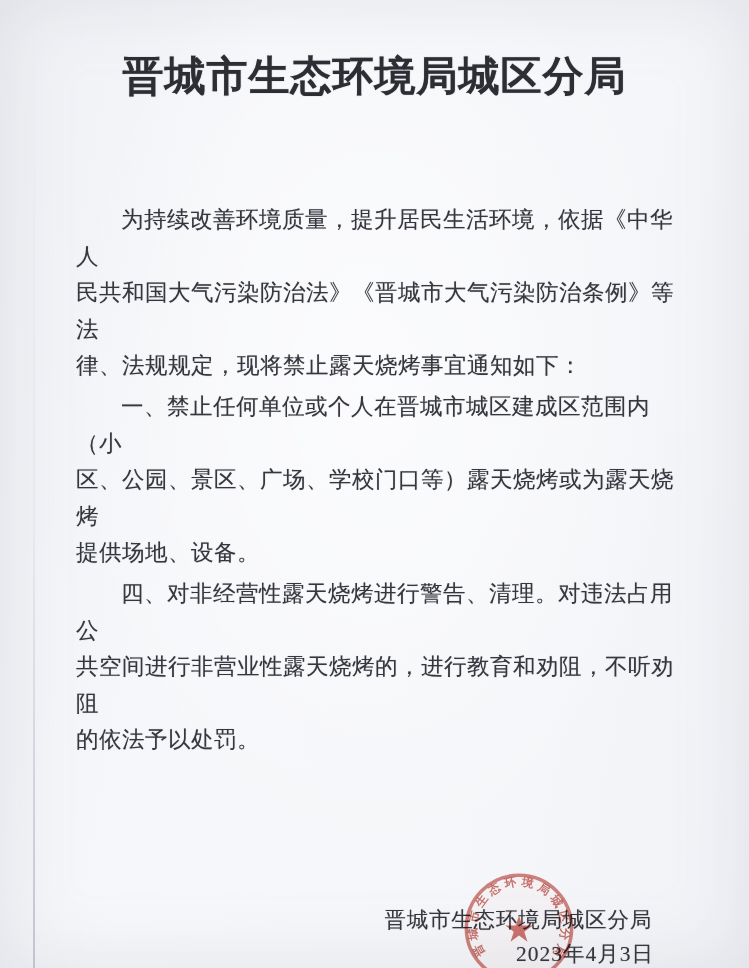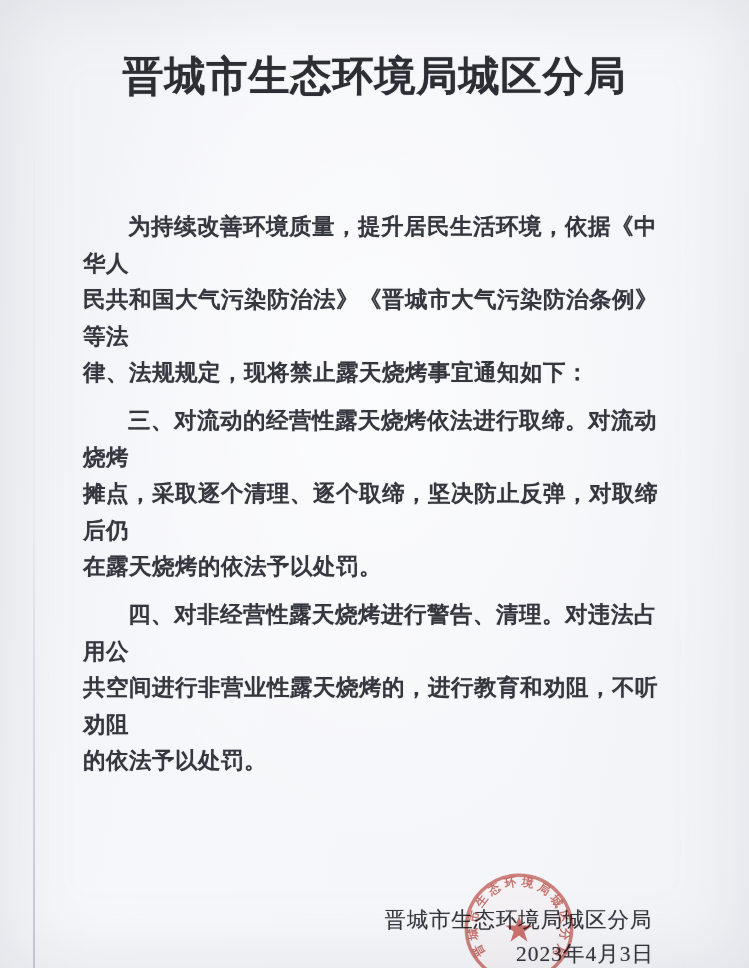--- a/index.html
+++ b/index.html
@@ -26,21 +26,21 @@
     color:#2c2e34;letter-spacing:1px;
     text-shadow:0 0 1px rgba(44,46,55,0.55);
   }
   .doc-body{
     position:absolute;top:198px;left:72px;width:606px;
     font-size:22.5px;line-height:36.6px;
     color:#35373e;letter-spacing:0.5px;
     text-shadow:0 0 1px rgba(62,64,74,0.4);
   }
   .doc-body p{
-    margin:11px;white-space:pre-wrap;text-indent:45px;font-weight:bold;
+    margin:4px;white-space:pre-wrap;text-indent:45px;
   }
   .signature-block{
     position:absolute;top:905px;left:0;width:652px;
     text-align:right;
     font-size:21.5px;letter-spacing:0.8px;color:#35373e;
     text-shadow:0 0 1px rgba(62,64,74,0.4);
   }
   .date-line{
     position:absolute;top:939px;left:392px;width:262px;
     text-align:right;
@@ -59,23 +59,23 @@
 <div class="paper-crease"></div>
 
 <div class="doc-title">
   <div>晋城市生态环境局城区分局</div>
 </div>
 
 <div class="doc-body">
   <p>为持续改善环境质量，提升居民生活环境，依据《中华人
 民共和国大气污染防治法》《晋城市大气污染防治条例》等法
 律、法规规定，现将禁止露天烧烤事宜通知如下：</p>
-  <p>三、对流动的经营性露天烧烤依法进行取缔。对流动烧烤
-摊点，采取逐个清理、逐个取缔，坚决防止反弹，对取缔后仍
-在露天烧烤的依法予以处罚。</p>
+  <p>一、禁止任何单位或个人在晋城市城区建成区范围内（小
+区、公园、景区、广场、学校门口等）露天烧烤或为露天烧烤
+提供场地、设备。</p>
   <p>四、对非经营性露天烧烤进行警告、清理。对违法占用公
 共空间进行非营业性露天烧烤的，进行教育和劝阻，不听劝阻
 的依法予以处罚。</p>
 
 </div>
 
 <div class="signature-block">晋城市生态环境局城区分局</div>
 <div class="date-line">2023年4月3日</div>
 
 <svg class="stamp" viewBox="0 0 124 124" width="128" height="128">

